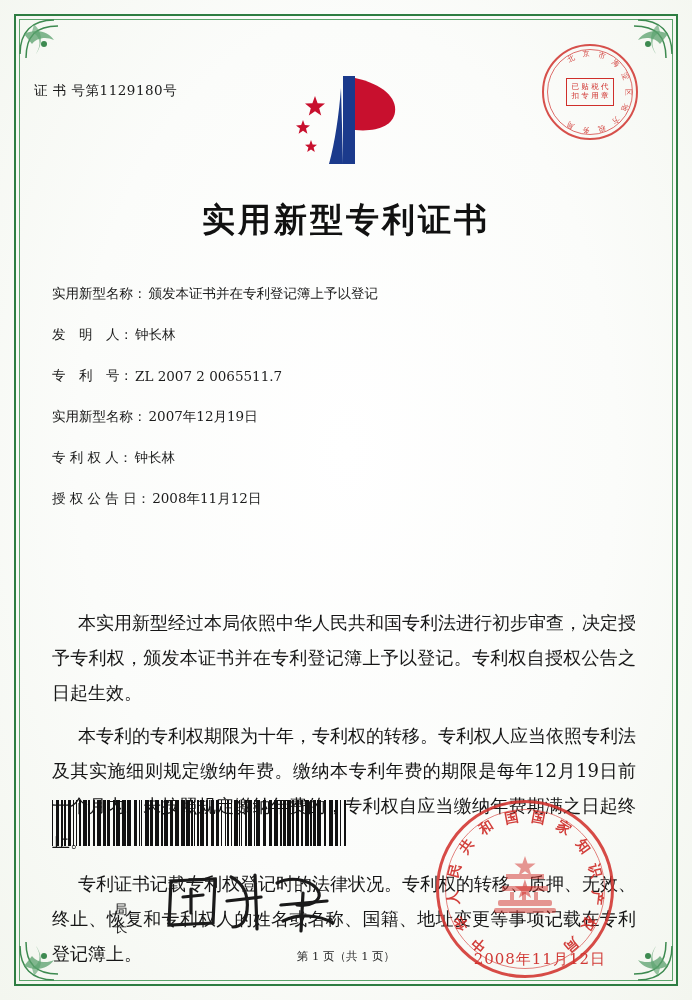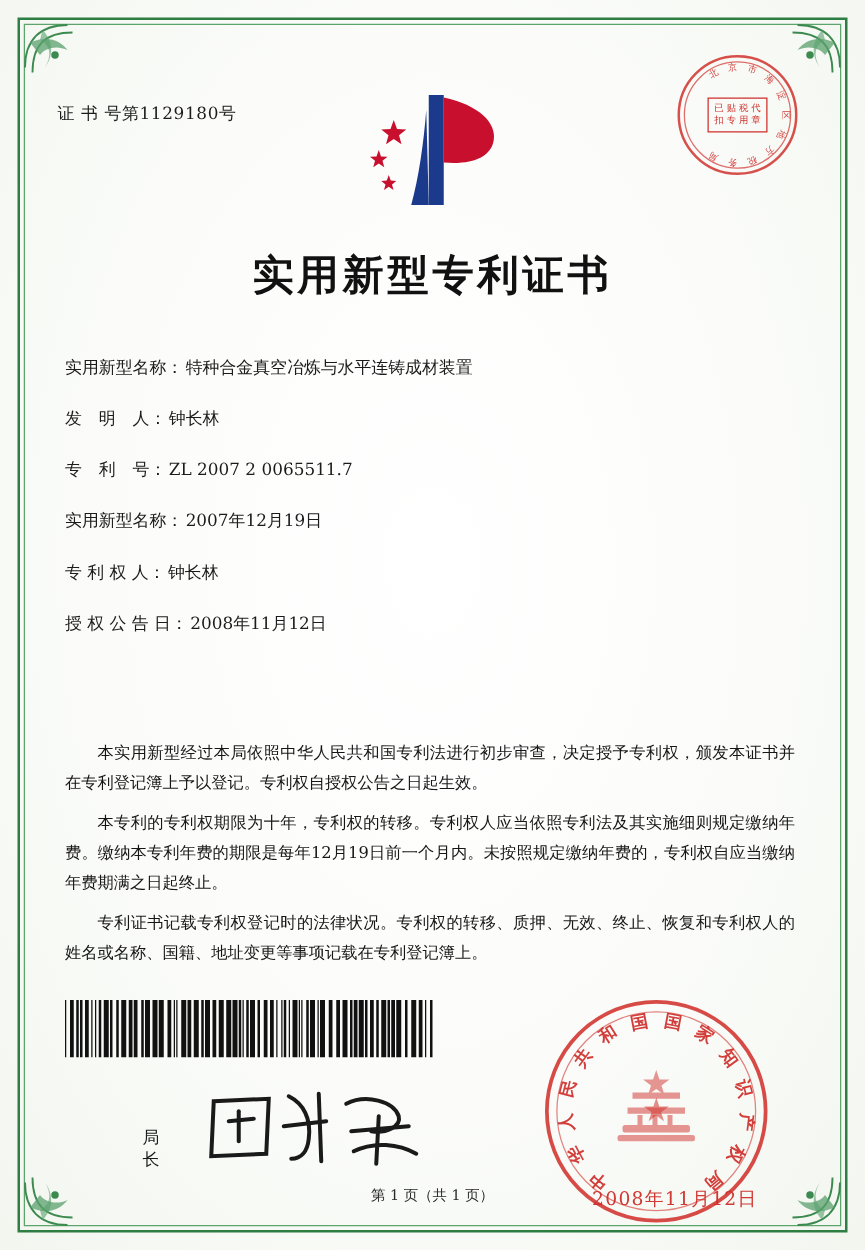--- a/index.html
+++ b/index.html
@@ -33,21 +33,21 @@
   .c-tr{right:14px;top:14px;transform:scaleX(-1)}
   .c-bl{left:14px;bottom:14px;transform:scaleY(-1)}
   .c-br{right:14px;bottom:14px;transform:scale(-1,-1)}
 
   .content{
     position:absolute;left:30px;top:30px;right:30px;bottom:30px;
   }
 
   
   .cert-no{
-    position:absolute;left:16px;top:52px;
+    position:absolute;left:4px;top:52px;
     font-family:"DejaVu Serif","Liberation Serif",serif;
     font-size:13.5px;letter-spacing:0.5px;color:#1b1b1b;
   }
   .emblem{
     position:absolute;left:255px;top:38px;width:130px;height:105px;
   }
   .redseal-top{
     position:absolute;right:24px;top:14px;width:96px;height:96px;
   }
   .redseal-top .ring{
@@ -88,23 +88,23 @@
     position:absolute;left:22px;right:22px;top:255px;
     font-family:"DejaVu Serif","Liberation Serif",serif;
     font-size:13.5px;
     color:#1b1b1b;
   }
   .field{margin-bottom:23px;display:flex;align-items:center;}
   .field .lab{white-space:pre;}
   .field .val{margin-left:2px;}
 
   .paras{
-    position:absolute;left:22px;right:26px;top:561px;
-    font-family:"DejaVu Serif","Liberation Serif",serif;
-    font-size:13px;line-height:24px;color:#161616;
+    position:absolute;left:22px;right:26px;top:575px;
+    font-family:"DejaVu Serif","Liberation Serif",serif;
+    font-size:18px;line-height:35px;color:#161616;
     text-align:justify;
   }
   .paras p{margin:0 0 8px 0;text-indent:26px;}
 
   .barcode{
     position:absolute;left:20px;top:770px;width:300px;height:46px;
   }
 
   .sign-row{
     position:absolute;left:22px;top:845px;
@@ -239,21 +239,21 @@
       <div class="seal-center">
         <span id="topSealCenter">已 贴 税 代 扣 专 用 章</span>
       </div>
     </div>
 
     <div class="title">实用新型专利证书</div>
 
     <div class="fields" id="fieldList">
         <div class="field">
           <span class="lab">实用新型名称：</span>
-          <span class="val">特种合金真空冶炼与水平连铸成材装置</span>
+          <span class="val">颁发本证书并在专利登记簿上予以登记</span>
         </div>
         <div class="field">
           <span class="lab">发　明　人：</span>
           <span class="val">钟长林</span>
         </div>
         <div class="field">
           <span class="lab">专　利　号：</span>
           <span class="val">ZL 2007 2 0065511.7</span>
         </div>
         <div class="field">

